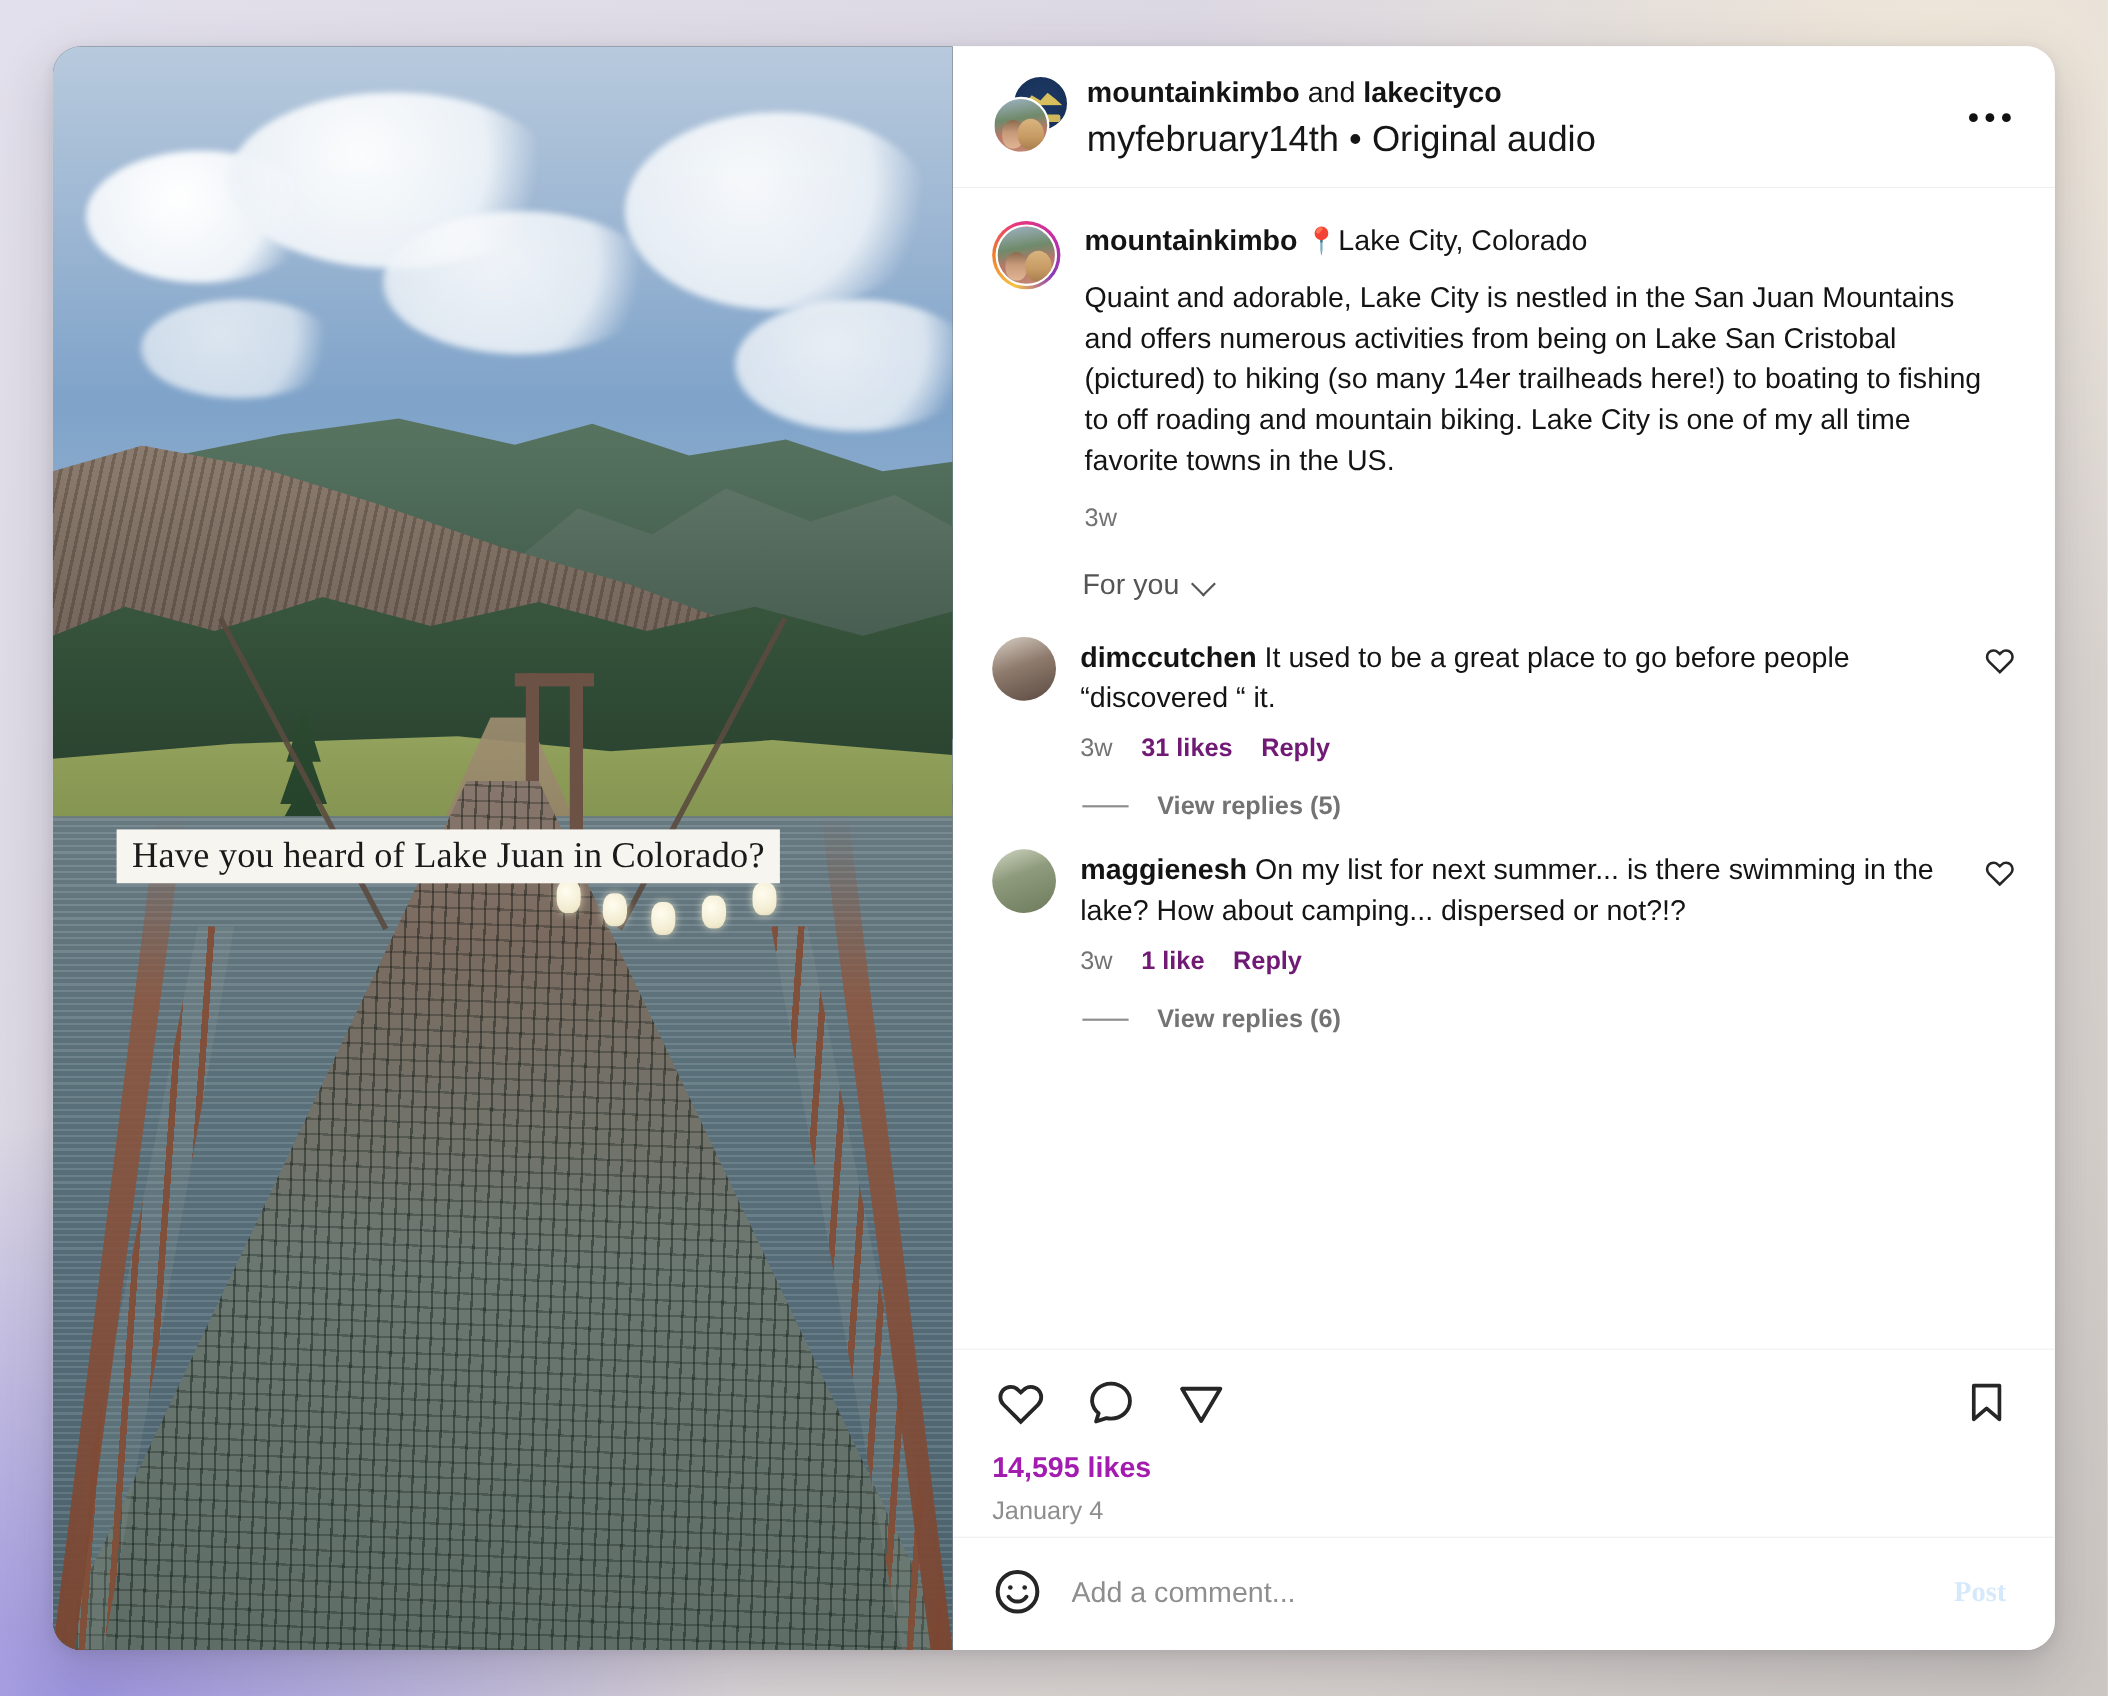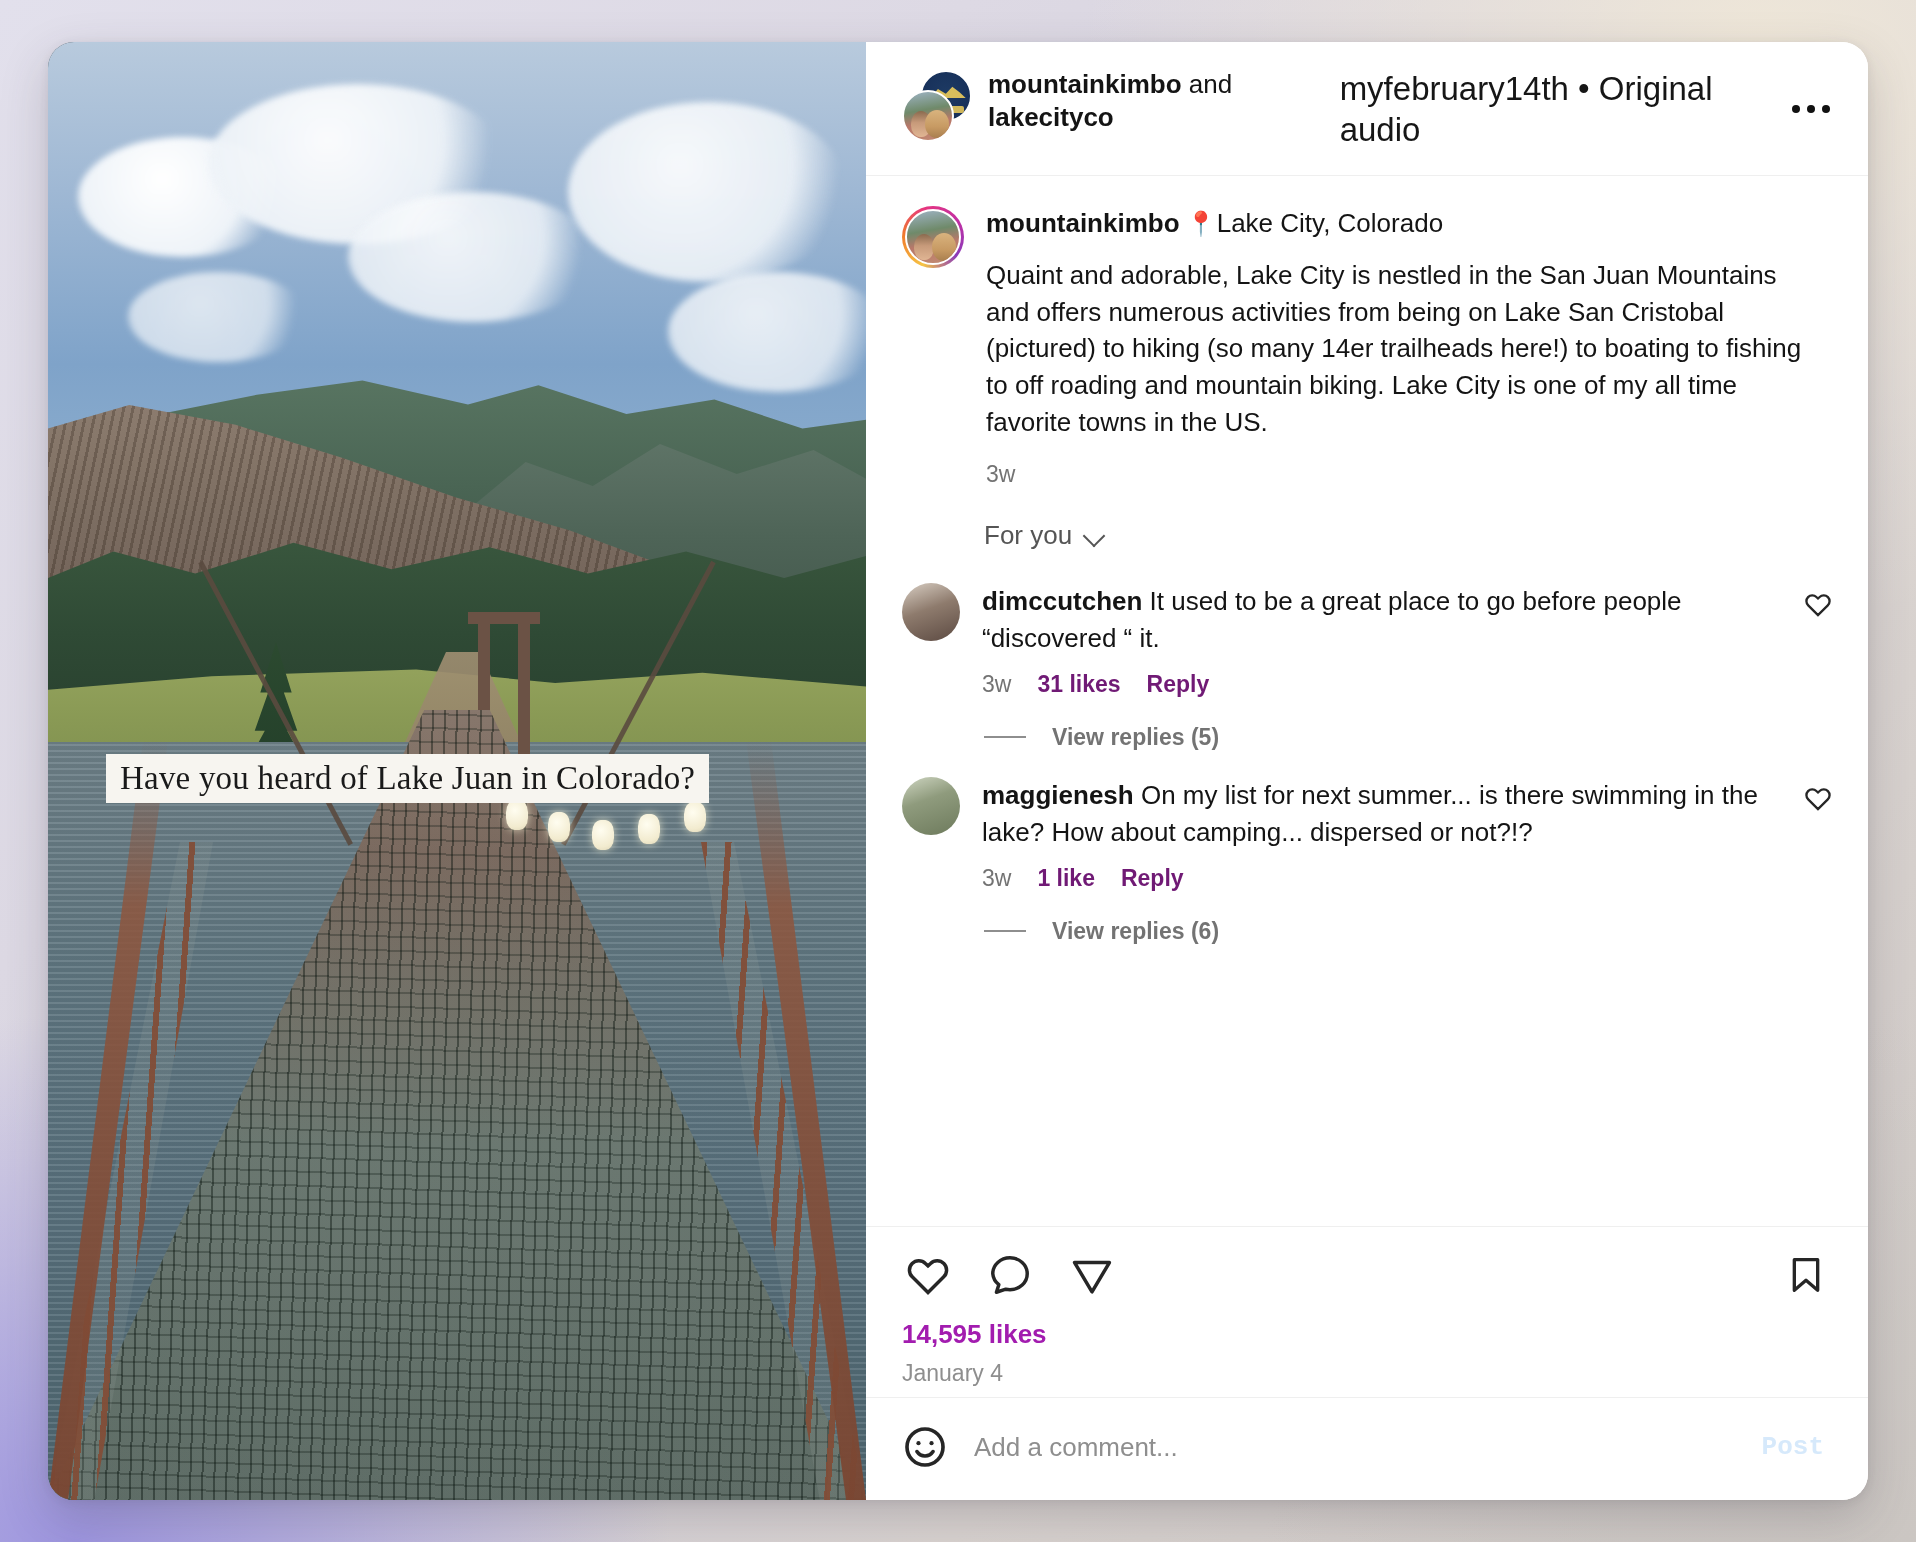--- a/index.html
+++ b/index.html
@@ -213,21 +213,21 @@
   .face-a {
     position: absolute; left: 7px; bottom: 3px; width: 20px; height: 26px;
     border-radius: 50% 50% 45% 45%;
     background: linear-gradient(180deg, #8a6a4e 0%, #c79a7a 45%, #e0b593 100%);
   }
   .face-b {
     position: absolute; right: 3px; bottom: 2px; width: 24px; height: 28px;
     border-radius: 50% 50% 48% 48%;
     background: linear-gradient(180deg, #d9b37e 0%, #c79a63 60%, #a97f4f 100%);
   }
-  .header-text { display: flex; flex-direction: row; gap: 4px; min-width: 0; }
+  .header-text { display: flex; flex-direction: column; gap: 4px; min-width: 0; }
   .header-line1 { font-size: 26px; color: #141414; line-height: 1.25; }
   .header-line1 b { font-weight: 700; }
   .header-line2 { font-size: 33px; color: #161616; line-height: 1.25; }
   .more-dots {
     margin-left: auto;
     width: 54px; height: 40px;
     display: flex; align-items: center; justify-content: center; gap: 7px;
     cursor: pointer;
   }
   .more-dots i { width: 8px; height: 8px; border-radius: 50%; background: #111; display: block; }
@@ -337,21 +337,21 @@
     flex: 1 1 auto;
     border: none; outline: none;
     font-family: "Liberation Sans", sans-serif;
     font-size: 26px; color: #0f766e;
     background: transparent;
   }
   .comment-input::placeholder { color: #8e8e8e; }
   .post-btn {
     font-size: 26px; font-weight: 700; color: #d6e9fb;
     background: none; border: none; cursor: pointer;
-    font-family: Liberation Mono, monospace;
+    font-family: Liberation Serif, serif;
     padding: 4px 8px;
   }
 </style>
 </head>
 <body>
 
 <div class="card">
 
   <div class="media">
     <div class="sky"></div>

